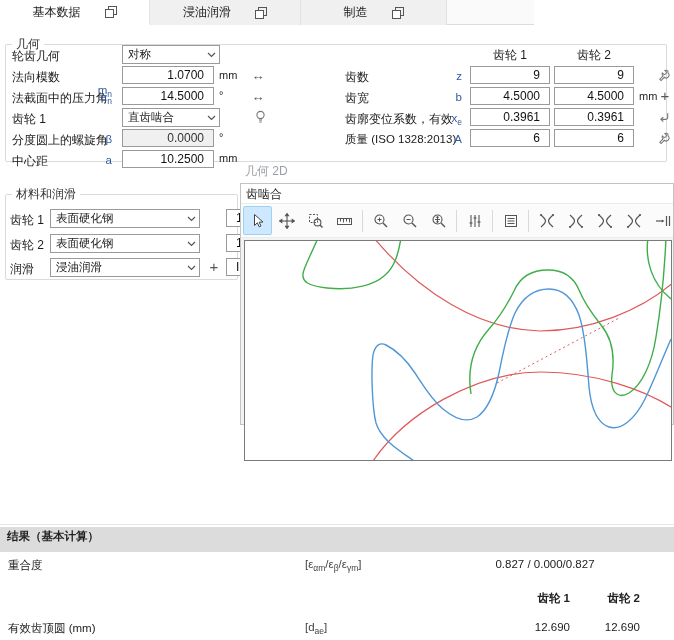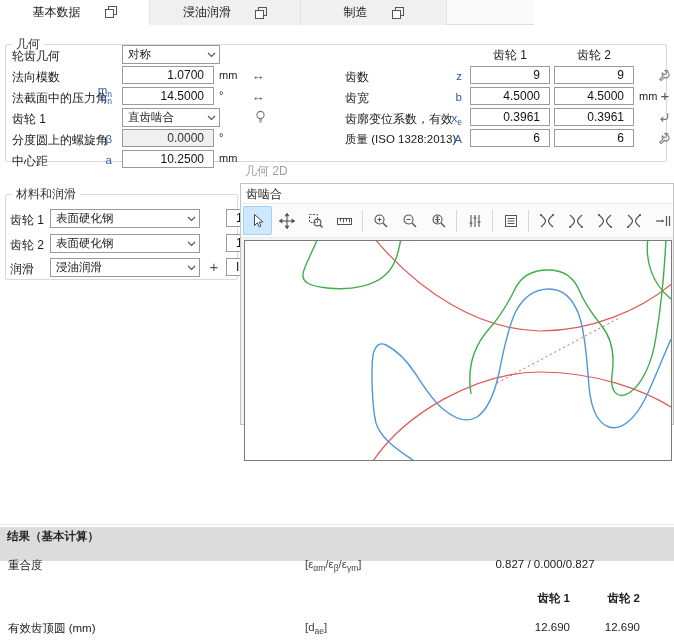--- a/index.html
+++ b/index.html
@@ -42,21 +42,21 @@
              padding:2px 5px;box-sizing:border-box;white-space:nowrap}
   .toolbar{height:34px;display:flex;align-items:center;padding:1px 2px;background:#fbfbfb;
            border-bottom:1px solid #ececec;box-sizing:border-box}
   .tb-btn{width:27px;height:27px;flex:0 0 auto;display:flex;align-items:center;justify-content:center;
           border:1px solid transparent;border-radius:2px;cursor:default}
   .tb-btn.active{background:#cde8ff;border-color:#9ad1f5}
   .tb-sep{width:1px;height:22px;background:#d9d9d9;margin:0 3px;flex:0 0 auto}
   .canvas{position:absolute;left:3px;top:56px;width:426px;height:219px;border:1px solid #7a7a7a;background:#fff;box-sizing:content-box;overflow:hidden}
   
   .res-sep{position:absolute;left:0;top:524px;width:674px;height:1px;background:#e7e7e7}
-  .res-head{position:absolute;left:0;top:527px;width:674px;height:34px;background:#dcdcdc;
+  .res-head{position:absolute;left:0;top:527px;width:674px;height:25px;background:#dcdcdc;
             font-size:11.5px;font-weight:bold;color:#222;padding:2px 7px;box-sizing:border-box}
   .res-lbl{position:absolute;font-size:11.5px;color:#222;white-space:nowrap}
   .res-formula{position:absolute;font-size:11.5px;color:#444;white-space:nowrap}
   .res-formula sub{font-size:8.5px}
   .res-val{position:absolute;font-size:11.5px;color:#222;white-space:nowrap}
   .res-col{position:absolute;font-size:11.5px;font-weight:bold;color:#222;text-align:right;width:60px}
   .res-num{position:absolute;font-size:11.5px;color:#222;text-align:right;width:60px}
   svg{display:block}
 </style>
 </head>

